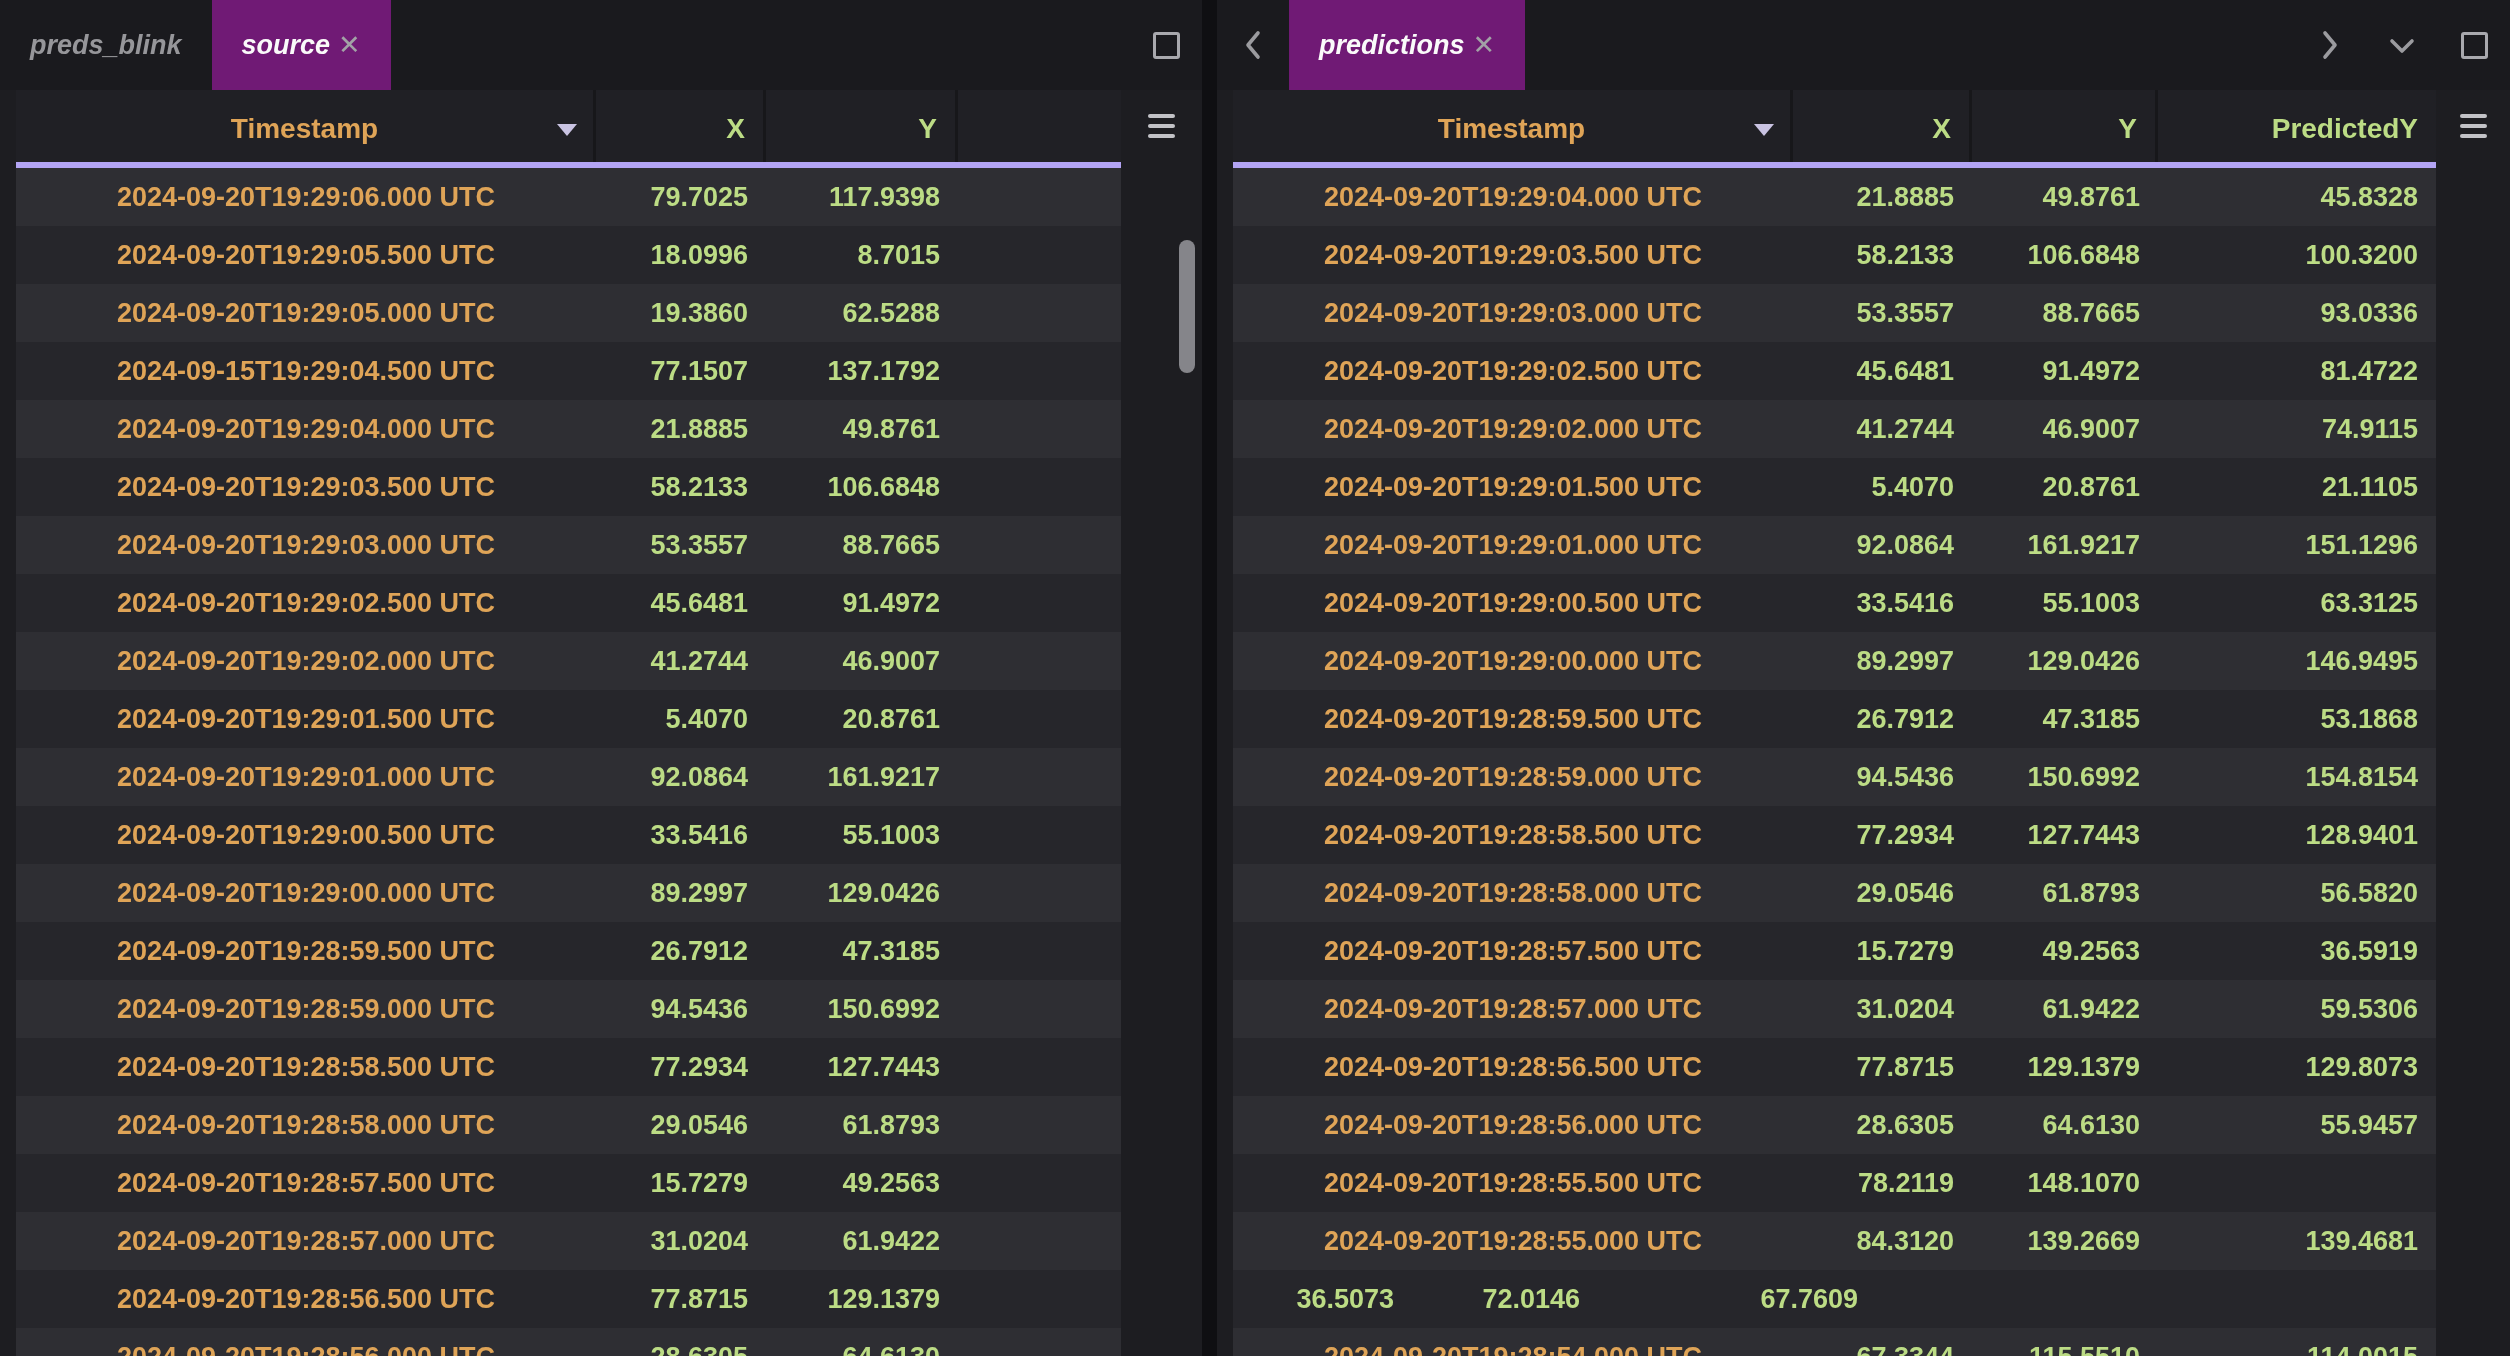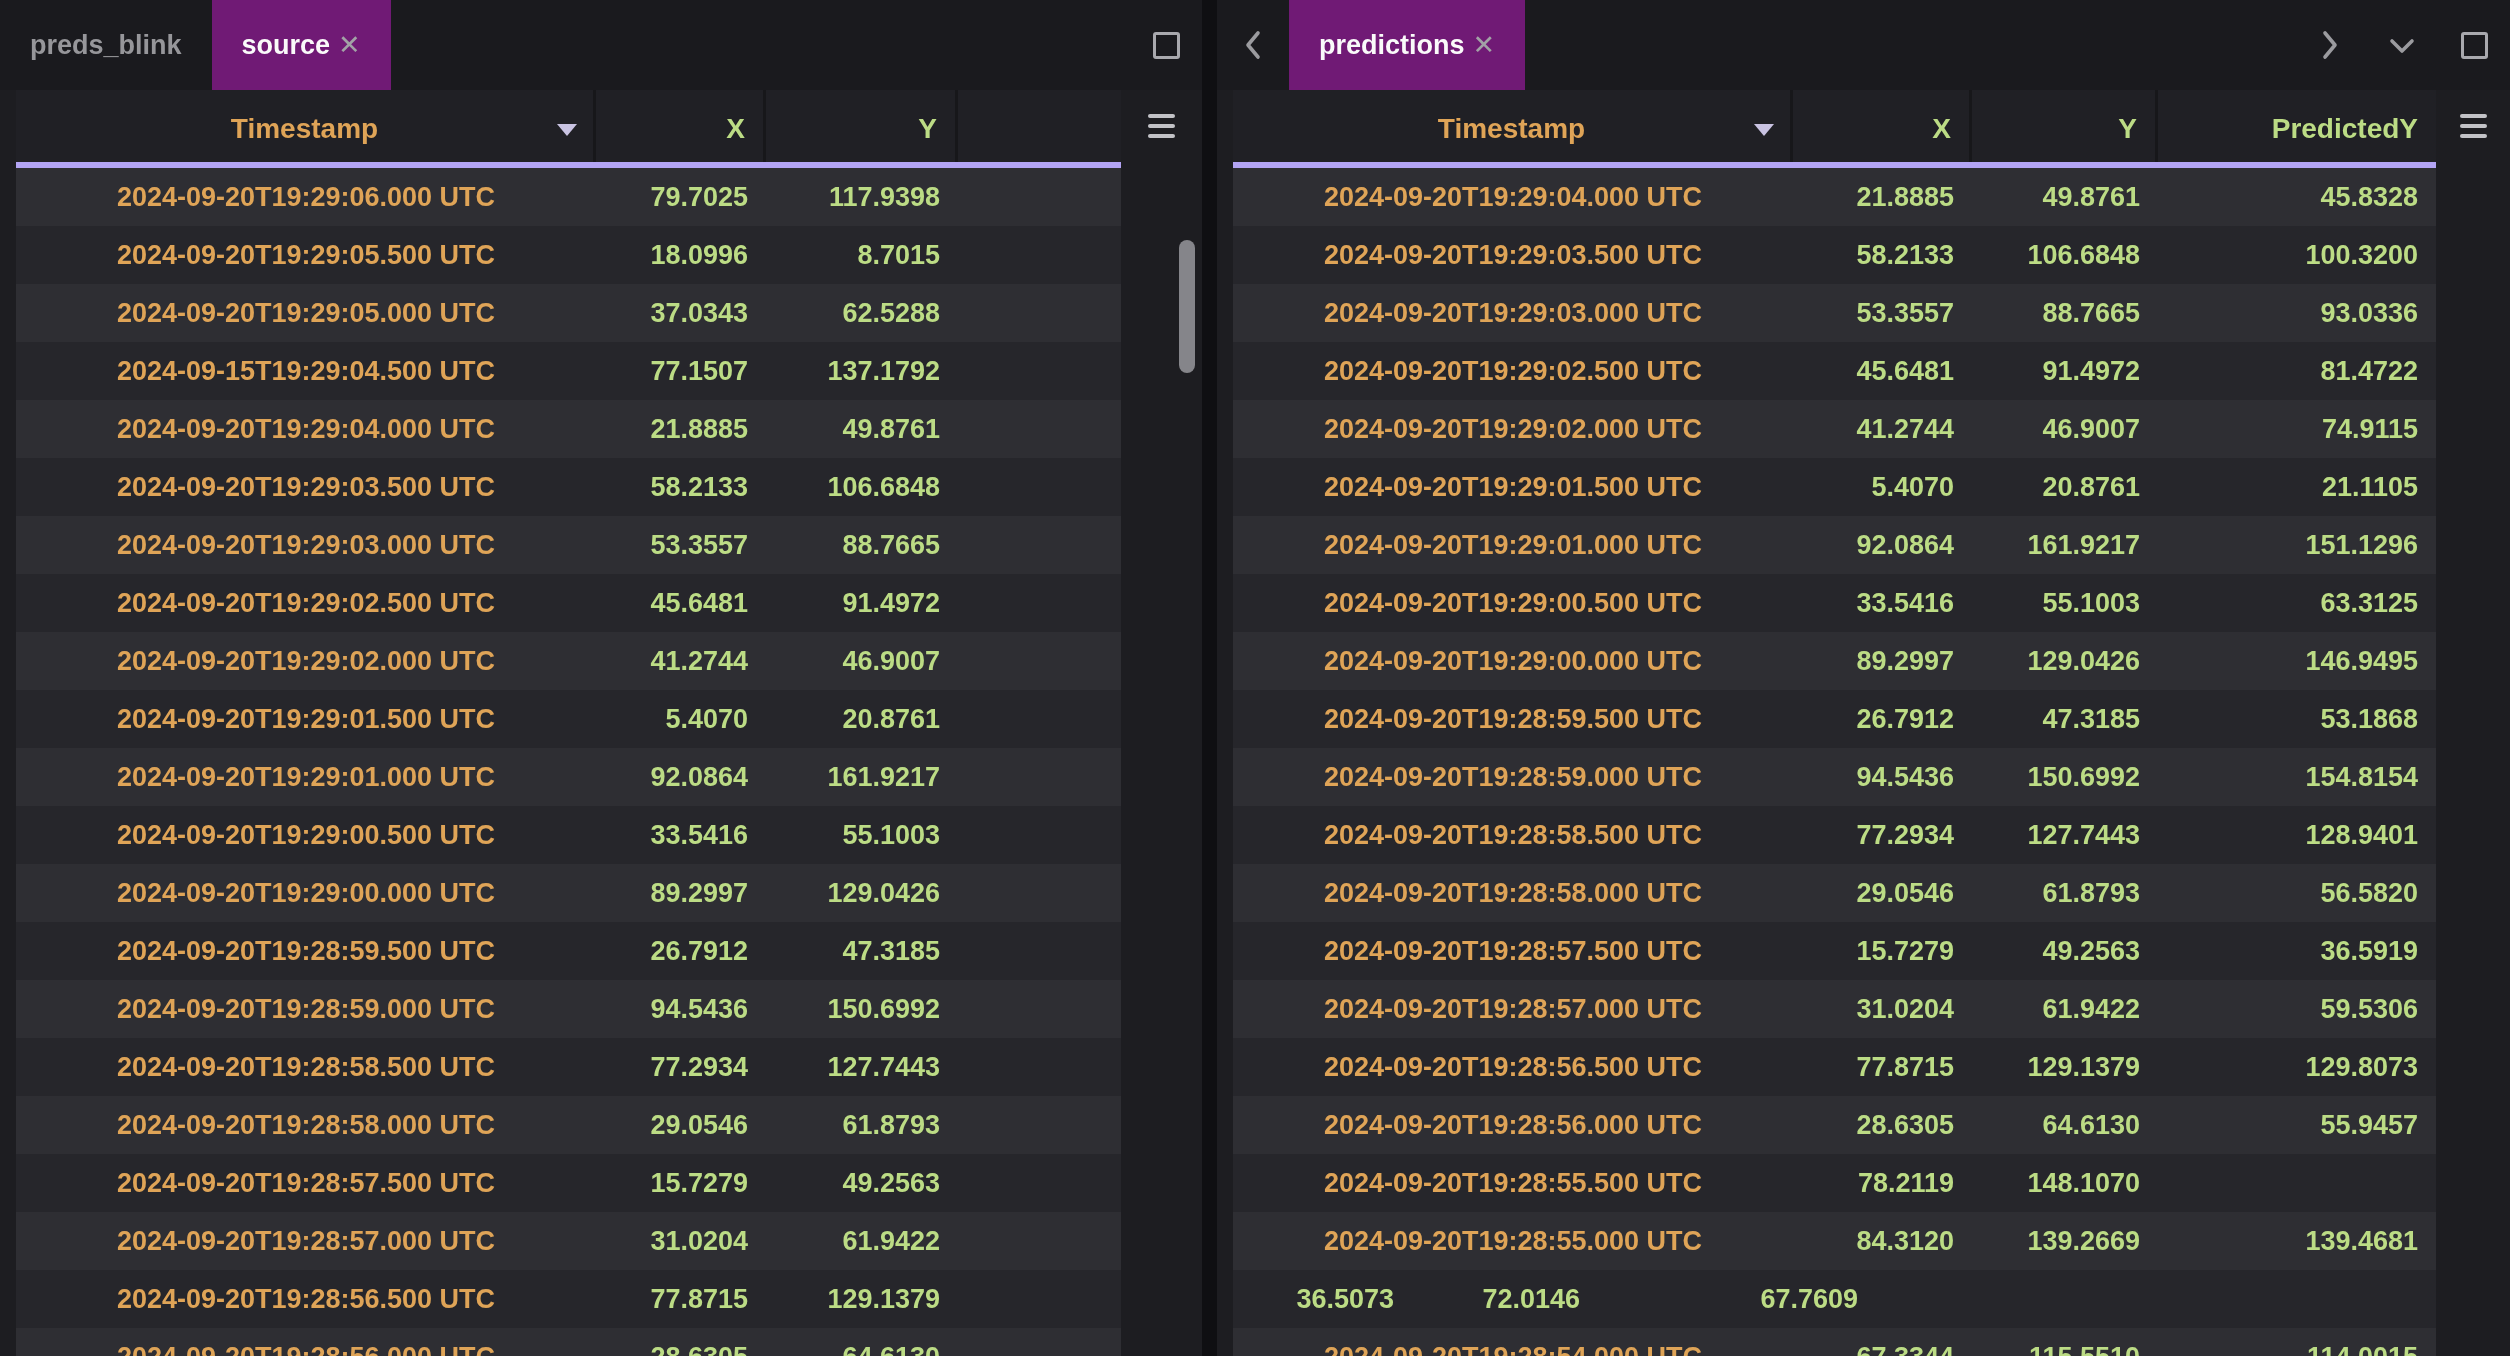--- a/index.html
+++ b/index.html
@@ -18,21 +18,21 @@
   .panel.right { flex: 1; }
 
   
   .tabbar {
     height: 90px; flex: none; background: #1a1a1e;
     display: flex; align-items: stretch;
   }
   .tab {
     display: flex; align-items: center; padding: 0 30px;
     font-size: 27px; font-weight: 700; color: #96969a;
-    cursor: default; white-space: nowrap;
+    cursor: default; white-space: nowrap; font-style: italic;
   }
   .tab.active { background: #701a75; color: #fafafa; gap: 8px; }
   .tab .close {
     color: #a2a2a6; font-size: 27px; font-weight: 400; line-height: 1;
   }
   .tabbar .spacer { flex: 1; }
   .icon-btn {
     width: 72px; flex: none;
     display: flex; align-items: center; justify-content: center;
   }
@@ -152,21 +152,21 @@
               <div class="cell c-fill"></div>
             </div>
             <div class="trow">
               <div class="cell c-ts">2024-09-20T19:29:05.500 UTC</div>
               <div class="cell c-x">18.0996</div>
               <div class="cell c-y">8.7015</div>
               <div class="cell c-fill"></div>
             </div>
             <div class="trow">
               <div class="cell c-ts">2024-09-20T19:29:05.000 UTC</div>
-              <div class="cell c-x">37.0343</div>
+              <div class="cell c-x">19.3860</div>
               <div class="cell c-y">62.5288</div>
               <div class="cell c-fill"></div>
             </div>
             <div class="trow">
               <div class="cell c-ts">2024-09-15T19:29:04.500 UTC</div>
               <div class="cell c-x">77.1507</div>
               <div class="cell c-y">137.1792</div>
               <div class="cell c-fill"></div>
             </div>
             <div class="trow">

